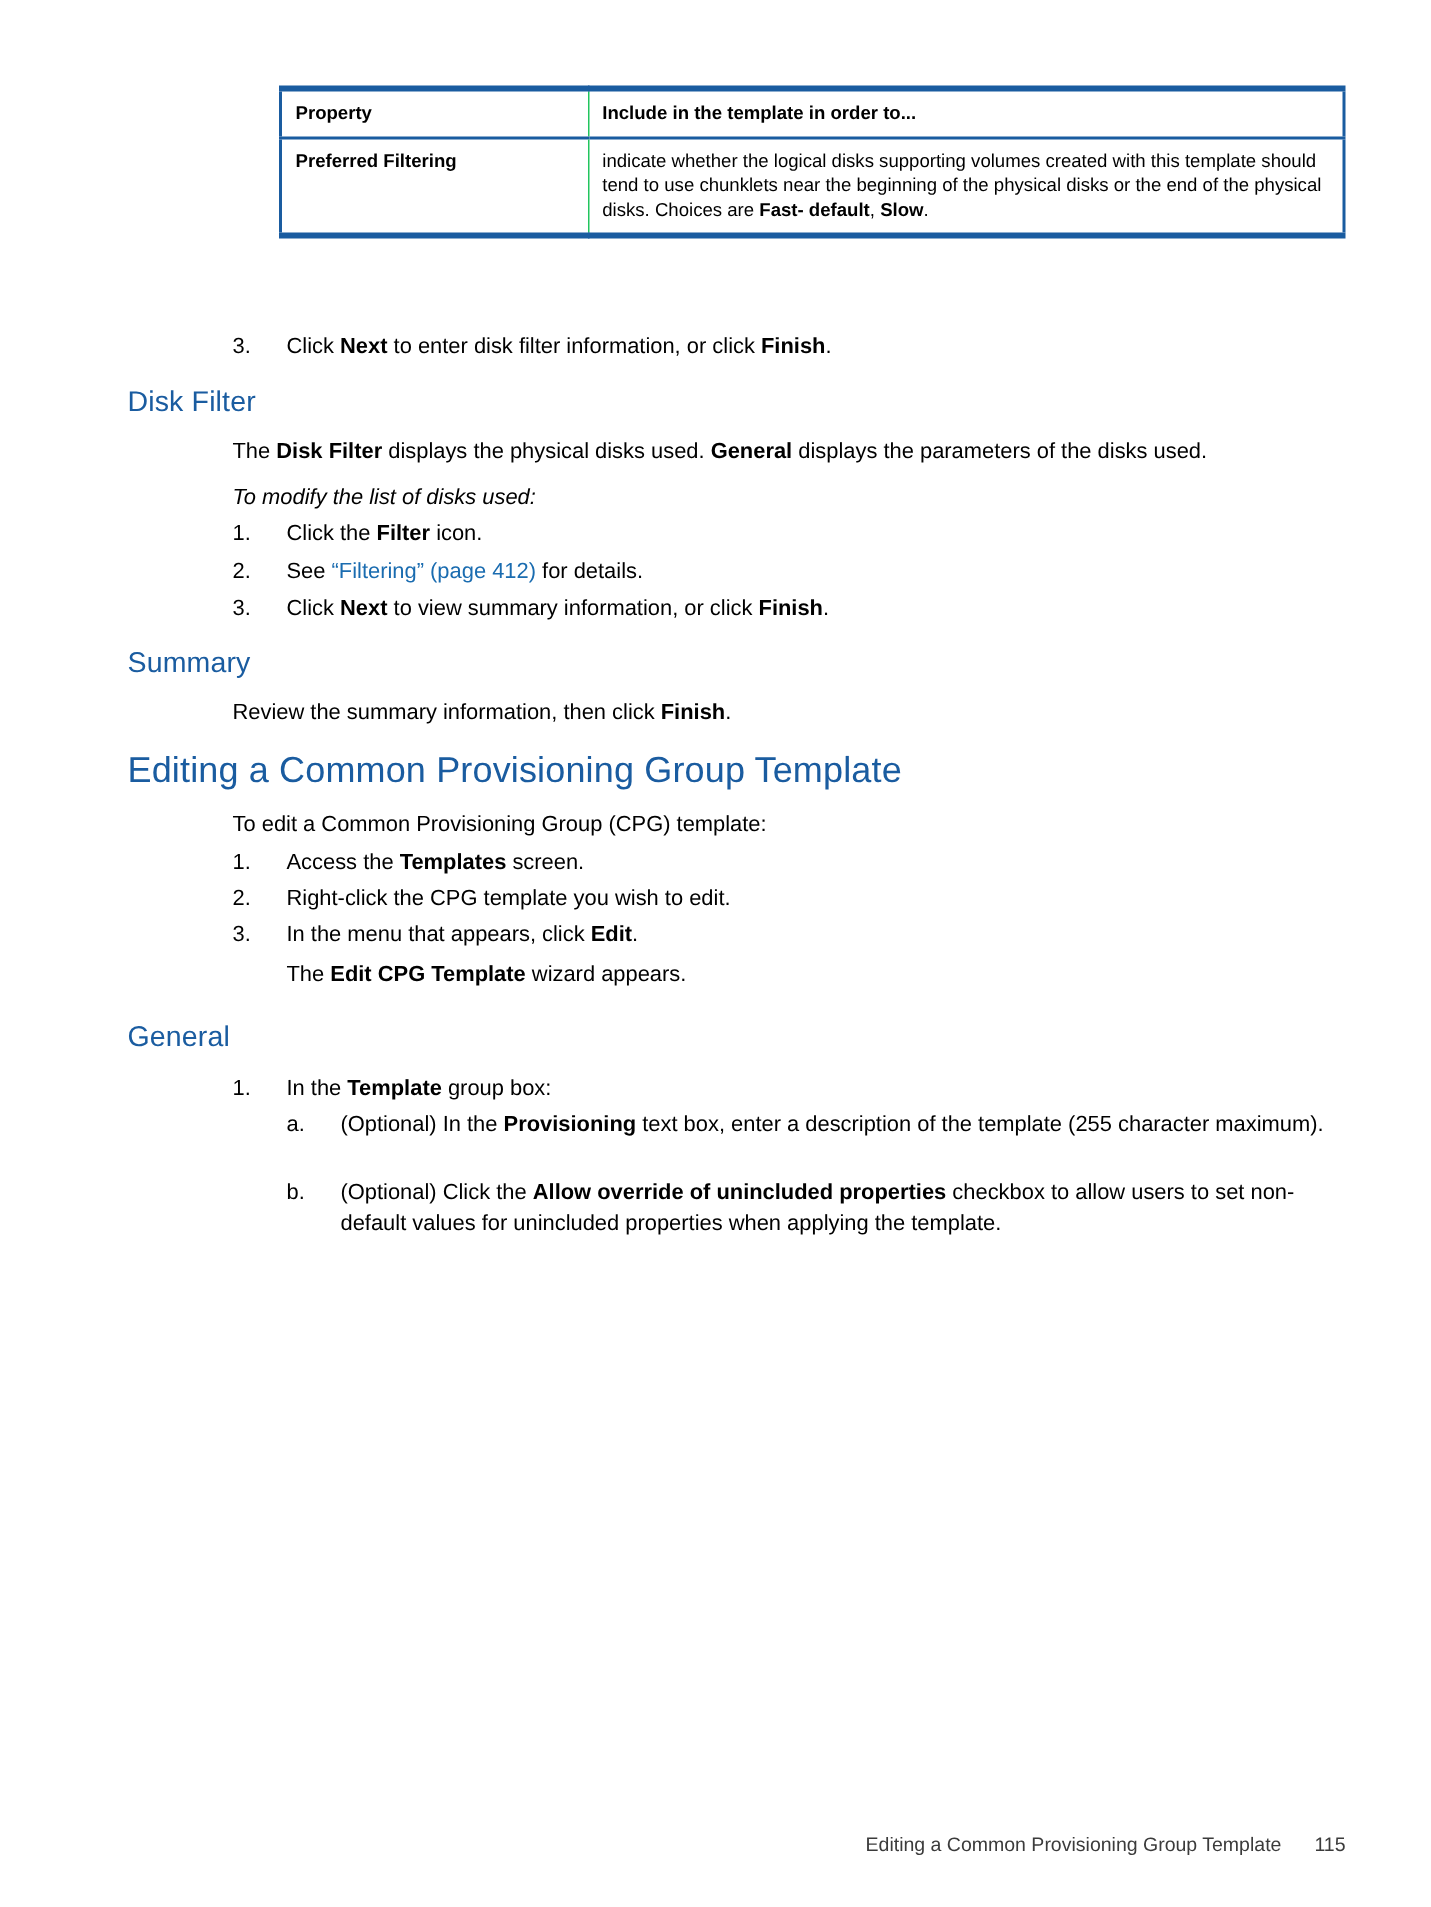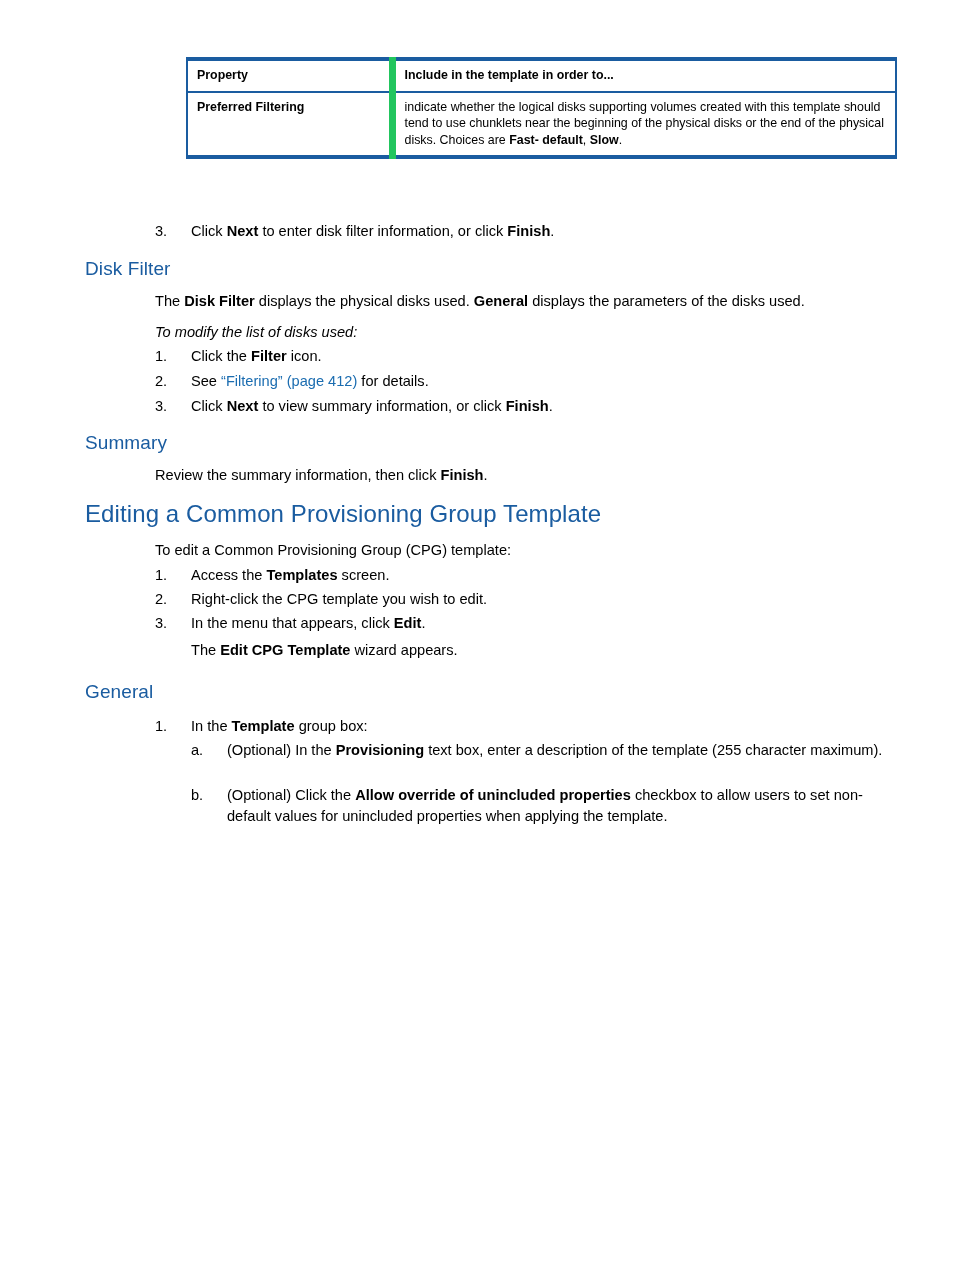--- a/index.html
+++ b/index.html
@@ -36,21 +36,21 @@
     border-left: 2px solid #1a5ca0;
     border-right: 2px solid #1a5ca0;
   }
   .prop-table td, .prop-table th {
     vertical-align: top;
     padding: 6px 9px 7px 9px;
     font-size: 12.4px;
     line-height: 1.33;
     text-align: left;
     border-bottom: 2px solid #1a5ca0;
-    border-right: 7px solid #22c55e;
+    border-right: 1px solid #22c55e;
   }
   .prop-table td:last-child, .prop-table th:last-child {
     border-right: none;
   }
   .prop-table tr:last-child td {
     border-bottom: none;
   }
   .col-prop { width: 205px; }
   .th-cell { font-weight: bold; }
   .cell-prop { font-weight: bold; }
@@ -208,14 +208,17 @@
       <span class="body">(Optional) In the <b>Provisioning</b> text box, enter a description of the template (255 character maximum).</span>
     </div>
 
     <div class="li abs" style="left:191px; top:785px; width:706px;">
       <span class="marker">b.</span>
       <span class="body">(Optional) Click the <b>Allow override of unincluded properties</b> checkbox to allow users to set non-default values for unincluded properties when applying the template.</span>
     </div>
 
   </div>
 
+  <div class="footer">
+    <span>Editing a Common Provisioning Group Template</span><span class="pg">115</span>
+  </div>
 
 </div>
 
 </body></html>

